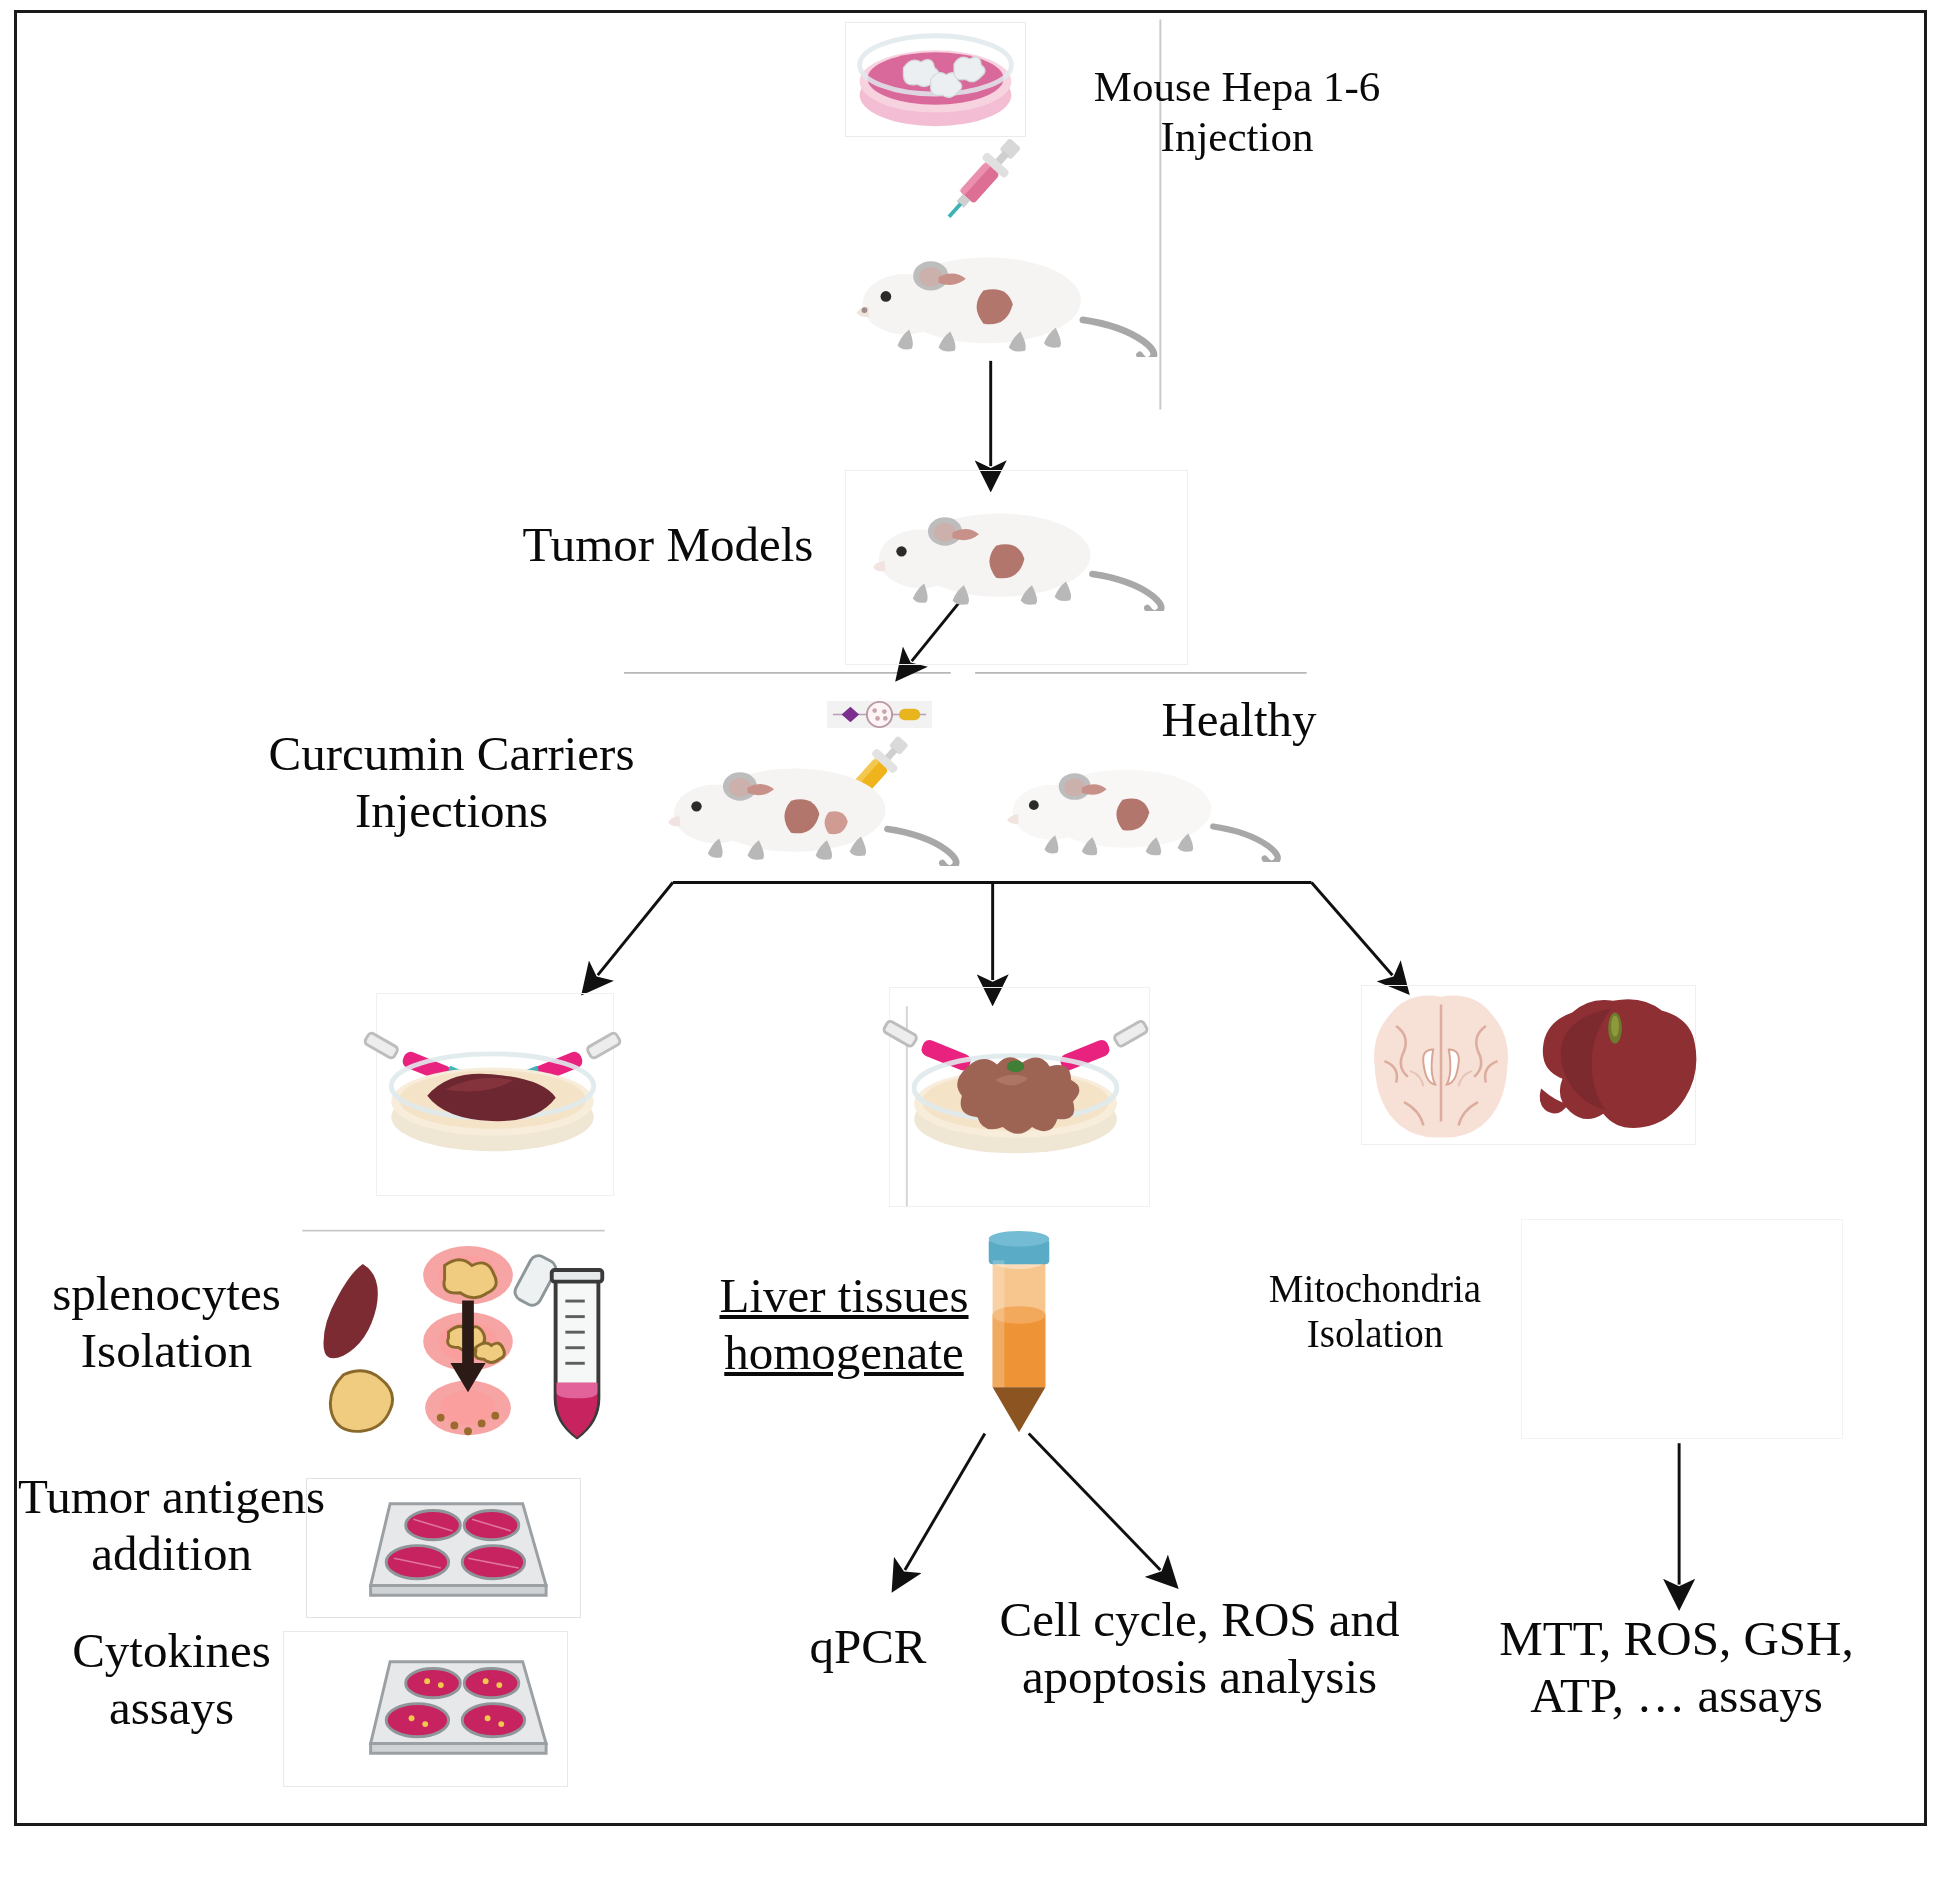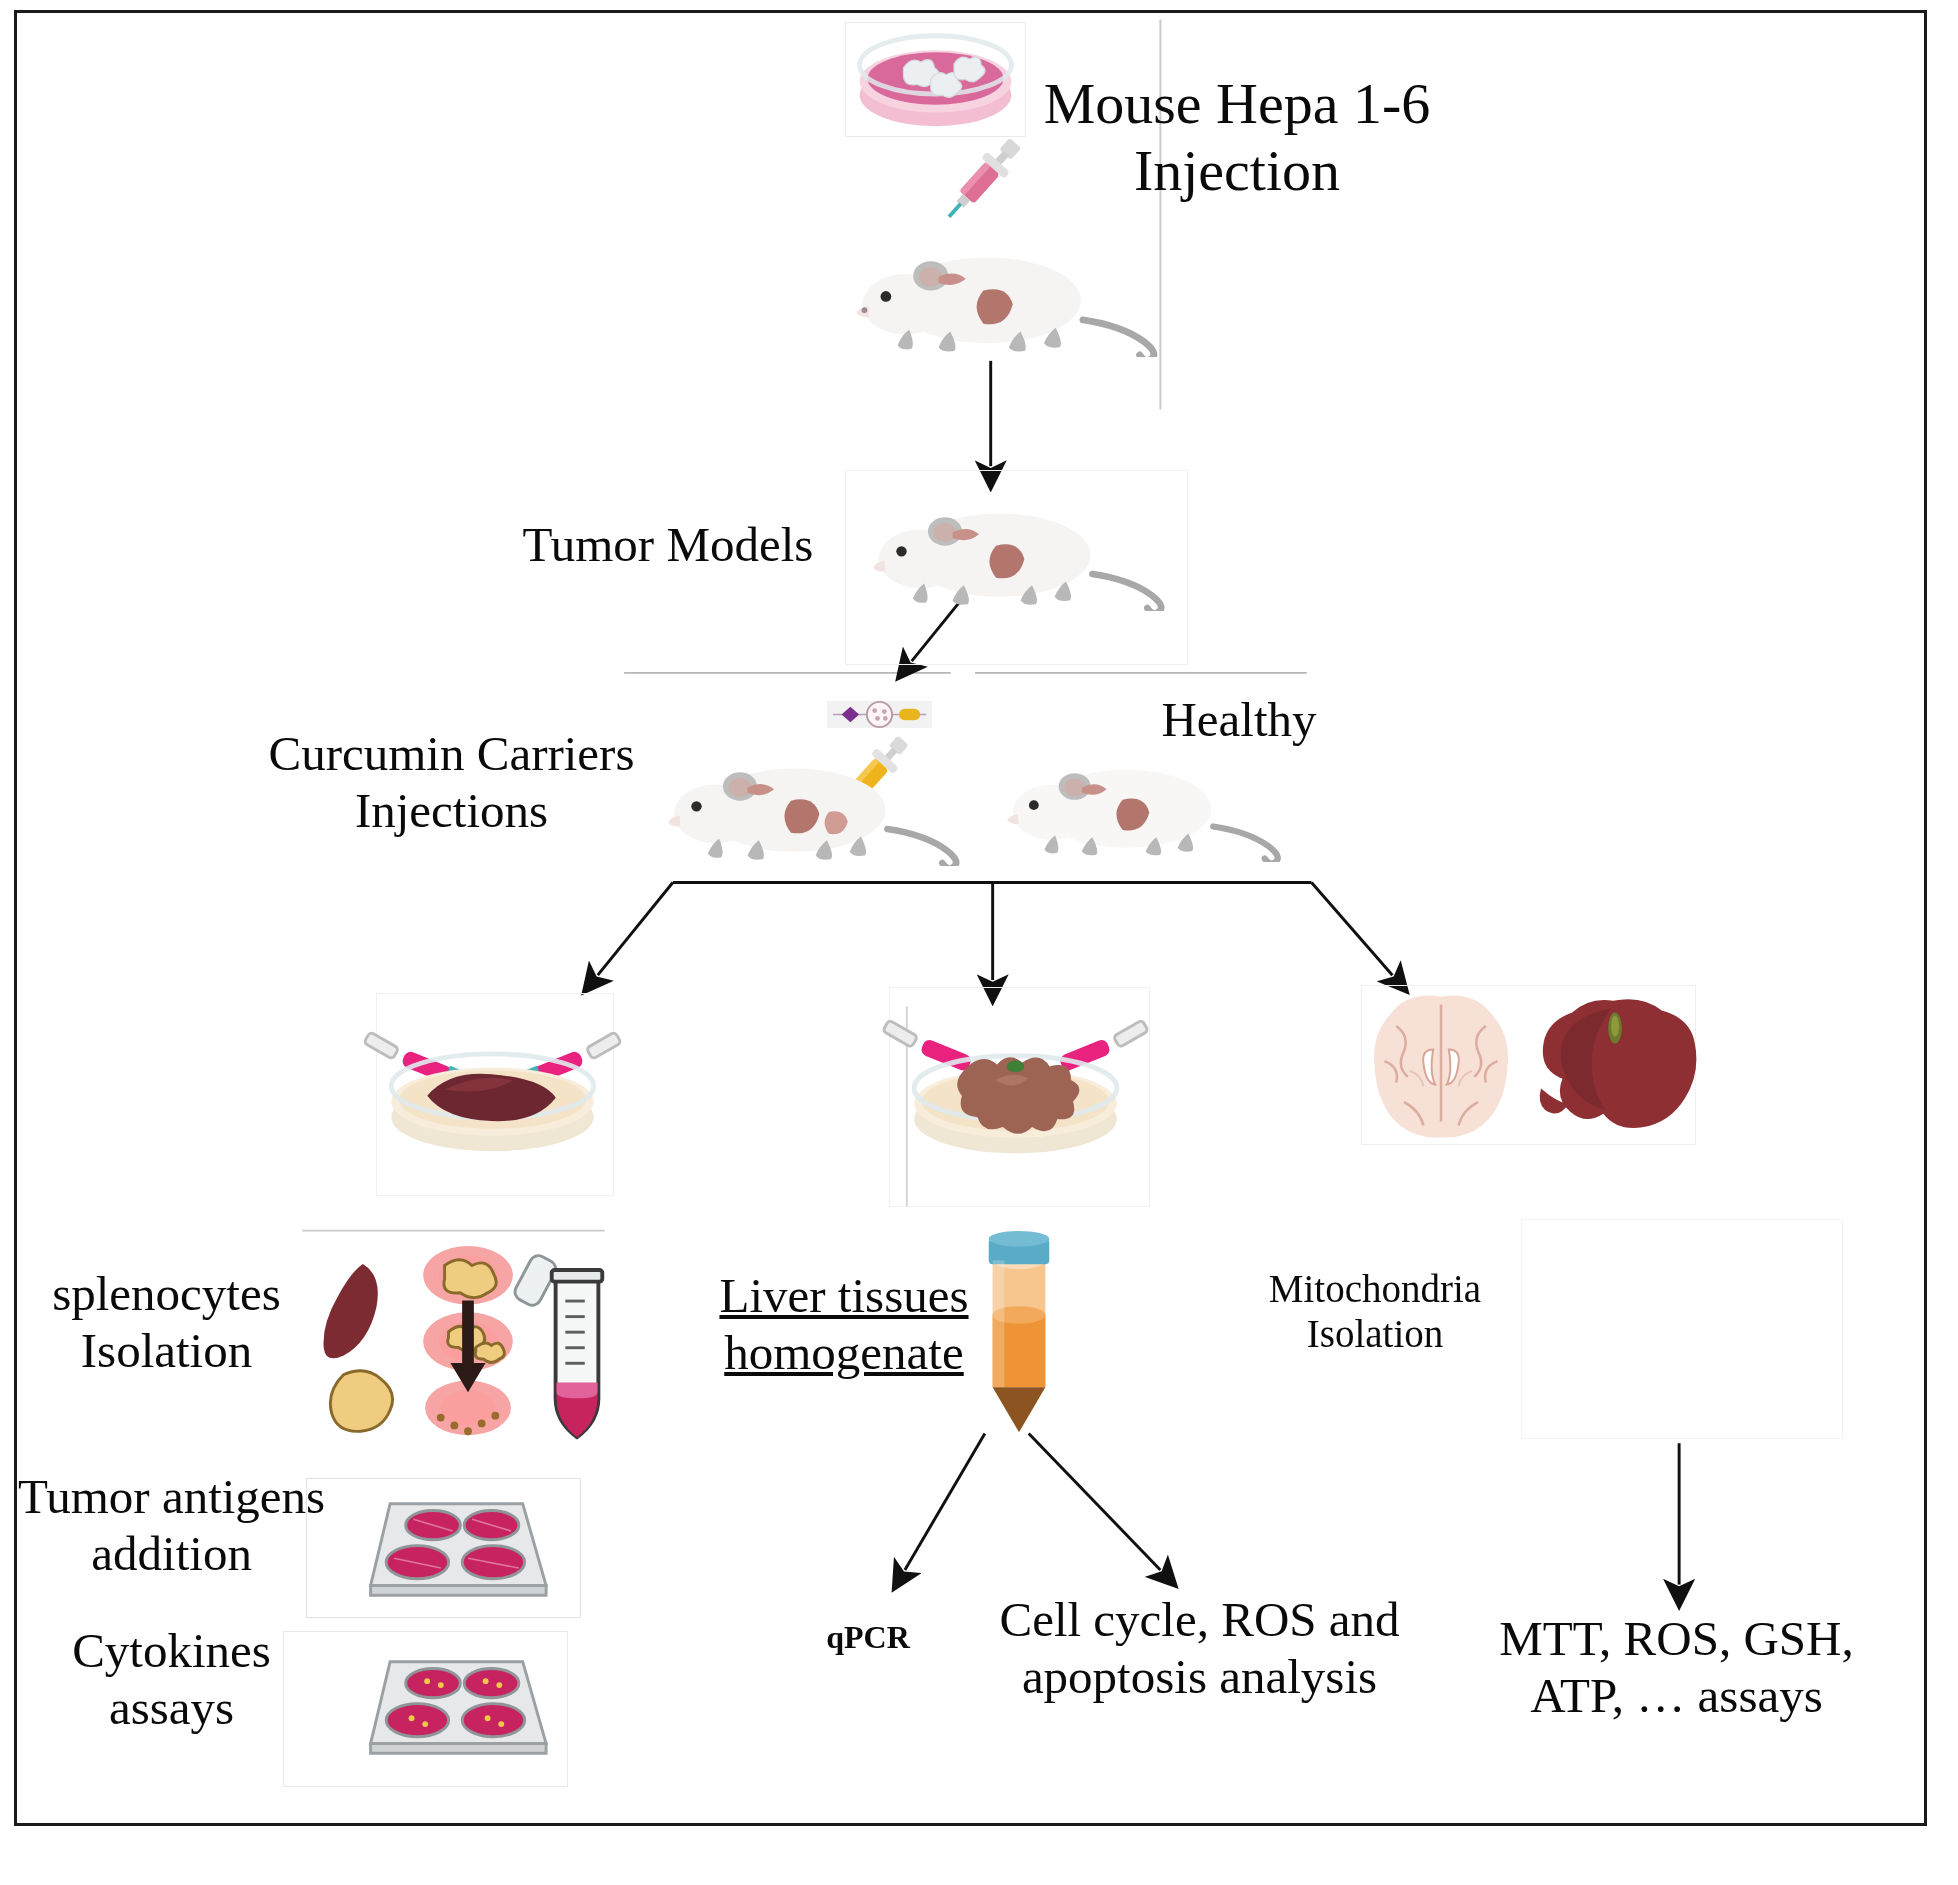--- a/index.html
+++ b/index.html
@@ -65,21 +65,21 @@
         <rect x="52" y="6" width="16" height="16" rx="3" fill="#d8d8d8"></rect>
         <rect x="56" y="20" width="8" height="14" fill="#cfcfcf"></rect>
         <rect x="44" y="32" width="32" height="9" rx="4" fill="#e0e0e0"></rect>
         <rect x="50" y="41" width="20" height="40" rx="4" fill="#dd6f95"></rect>
         <rect x="50" y="41" width="7" height="40" fill="#ef9cb8" opacity="0.7"></rect>
         <rect x="55" y="81" width="10" height="10" fill="#cfcfcf"></rect>
         <rect x="58" y="90" width="4" height="18" fill="#3fb3b6"></rect>
       </g>
     </svg>
   </div>
-  <div class="lbl" style="left:1032px;top:70px;width:410px;font-size:58px;">Mouse  Hepa 1-6
+  <div class="lbl" style="left:1032px;top:62px;width:410px;font-size:43px;">Mouse  Hepa 1-6
 Injection</div>
 
   <div class="art" style="left:841px;top:230px;width:322px;height:127px;">
     <svg viewBox="0 0 330 130" width="322" height="127">
       <path d="M248 92 q40 6 62 22 q16 12 8 18 q-6 5-12-4" fill="none" stroke="#a8a8a8" stroke-width="7" stroke-linecap="round"></path>
       <ellipse cx="150" cy="72" rx="96" ry="44" fill="#f6f4f3"></ellipse>
       <ellipse cx="66" cy="76" rx="44" ry="31" fill="#f6f4f3"></ellipse>
       <path d="M28 78 q-10 2-12 7 q4 5 13 4z" fill="#f0e3e0"></path>
       <circle cx="46" cy="68" r="5.5" fill="#2b2b2b"></circle>
       <circle cx="24" cy="82" r="3" fill="#9d8c8a"></circle>
@@ -380,21 +380,21 @@
       <ellipse cx="43" cy="30" rx="27" ry="9" fill="#fadcb8"></ellipse>
       <rect x="16" y="86" width="54" height="74" fill="#ee9336"></rect>
       <ellipse cx="43" cy="86" rx="27" ry="9" fill="#f2a95c"></ellipse>
       <path d="M16 160 L70 160 L43 206 Z" fill="#8b5420"></path>
       <rect x="12" y="8" width="62" height="26" rx="4" fill="#5aabc6"></rect>
       <ellipse cx="43" cy="8" rx="31" ry="8" fill="#74bcd4"></ellipse>
       <rect x="16" y="30" width="12" height="130" fill="#ffffff" opacity="0.22"></rect>
     </svg>
   </div>
 
-  <div class="lbl" style="left:741px;top:1619px;width:254px;font-size:32px;font-weight:bold;">qPCR</div>
+  <div class="lbl" style="left:741px;top:1619px;width:254px;font-size:49px;">qPCR</div>
   <div class="lbl" style="left:975px;top:1592px;width:449px;font-size:49px;">Cell cycle, ROS and
 apoptosis analysis</div>
 
   <div class="lbl" style="left:1209px;top:1266px;width:332px;font-size:39px;">Mitochondria
 Isolation</div>
   <div class="thinbox" style="left:1521px;top:1219px;width:322px;height:220px;border-color:#f3f3f3;"></div>
 
   <div class="lbl" style="left:1457px;top:1611px;width:439px;font-size:49px;">MTT, ROS, GSH,
 ATP, … assays</div>
 </div>

